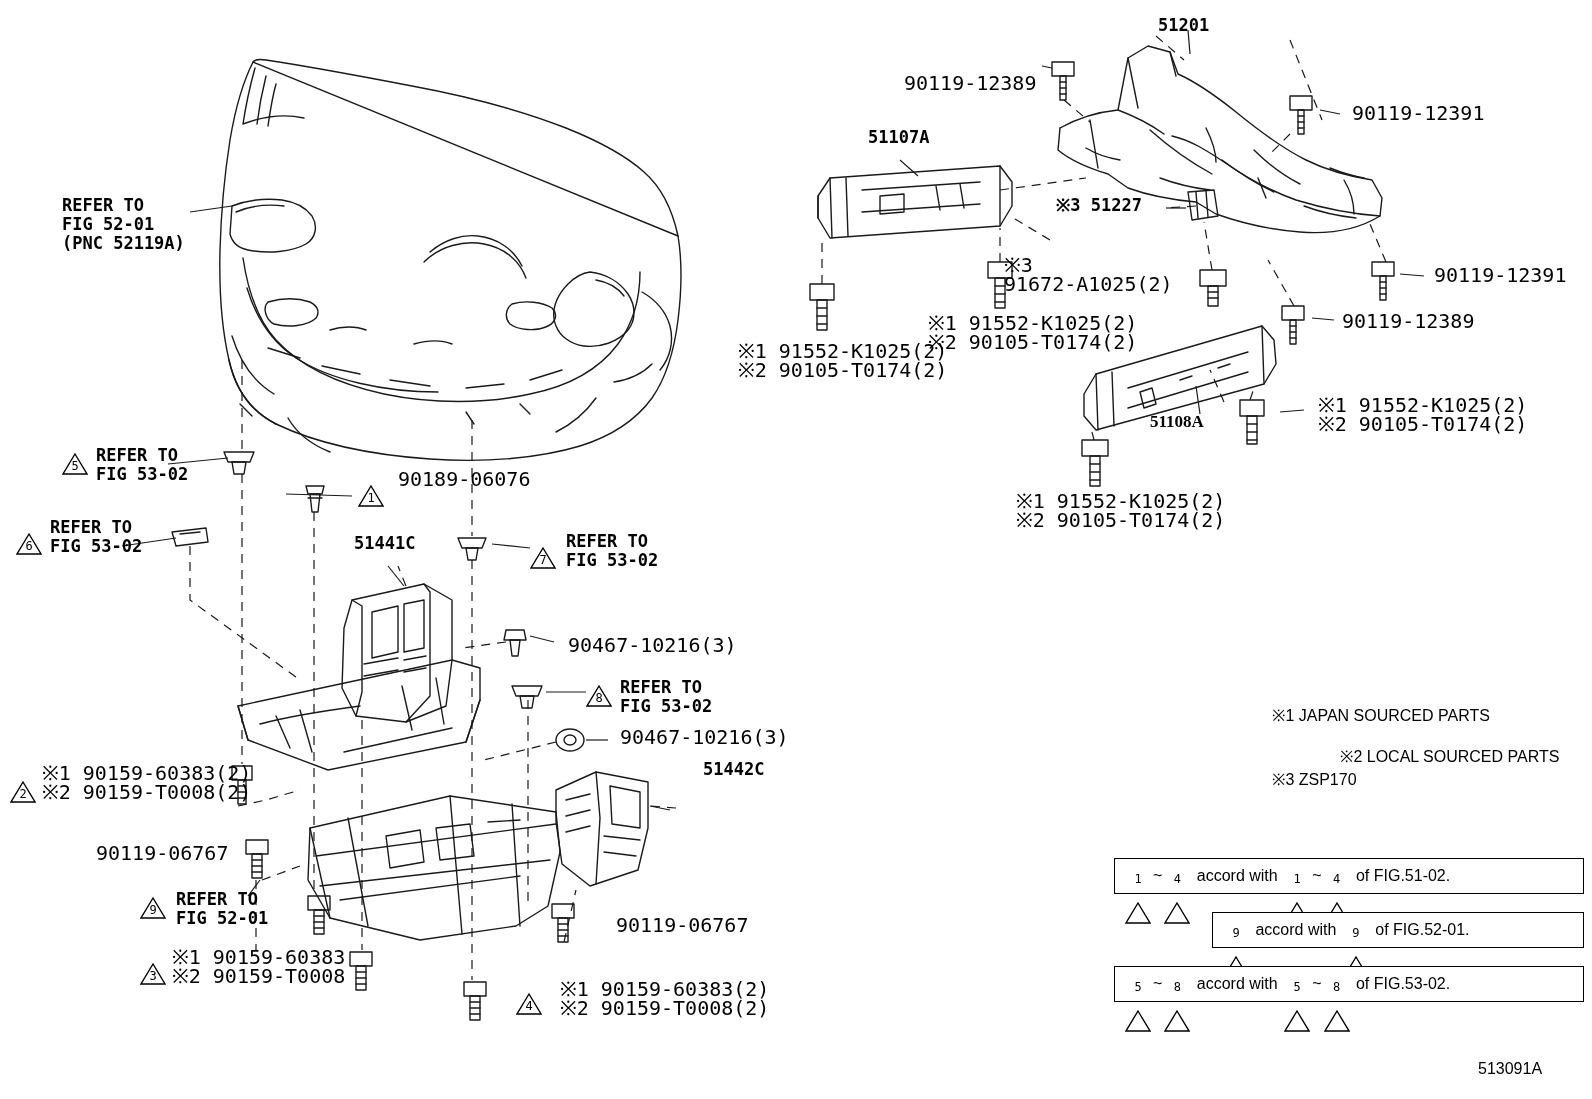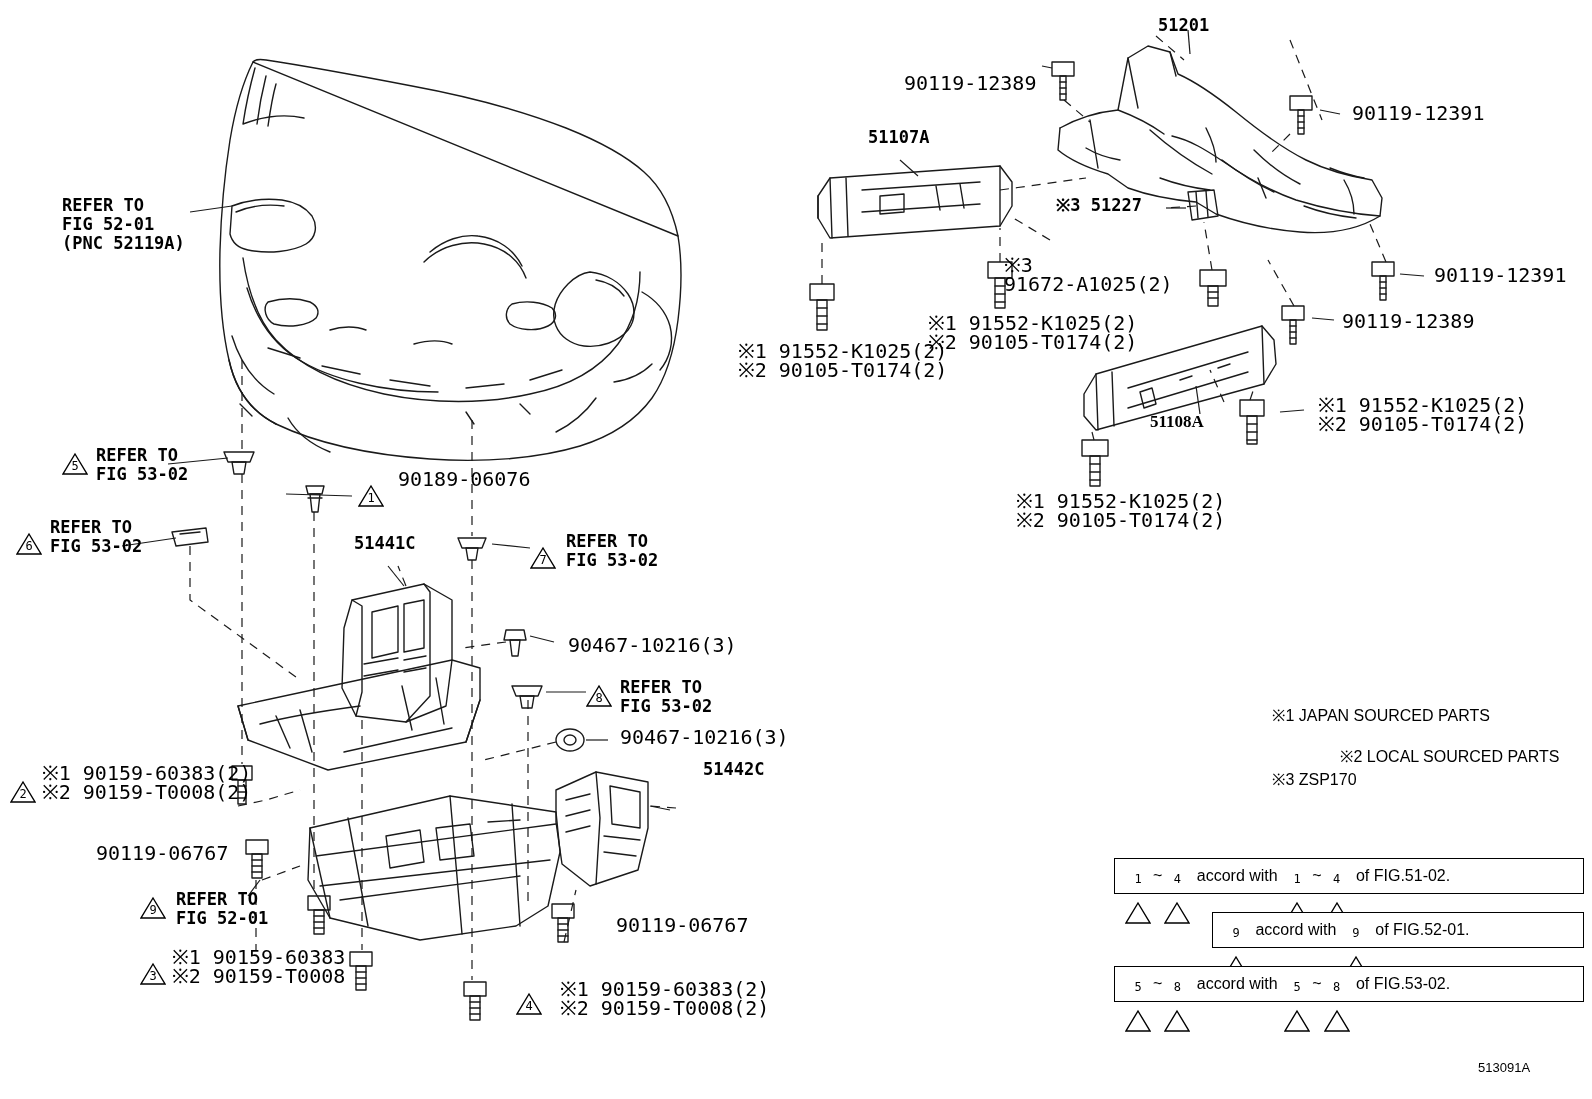--- a/index.html
+++ b/index.html
@@ -73,21 +73,21 @@
   .note {
     position: absolute;
     font-family: "Liberation Sans", sans-serif;
     font-size: 16px;
     line-height: 23px;
     white-space: pre;
   }
   .corner-id {
     position: absolute;
     font-family: "Liberation Sans", sans-serif;
-    font-size: 13px;
+    font-size: 16px;
   }
 </style>
 </head>
 <body>
 
 <div id="page">
 
   <svg class="overlay" viewBox="0 0 1592 1099">
     <g fill="none" stroke="#1a1a1a" stroke-width="1.4" stroke-linejoin="round" stroke-linecap="round">
 

